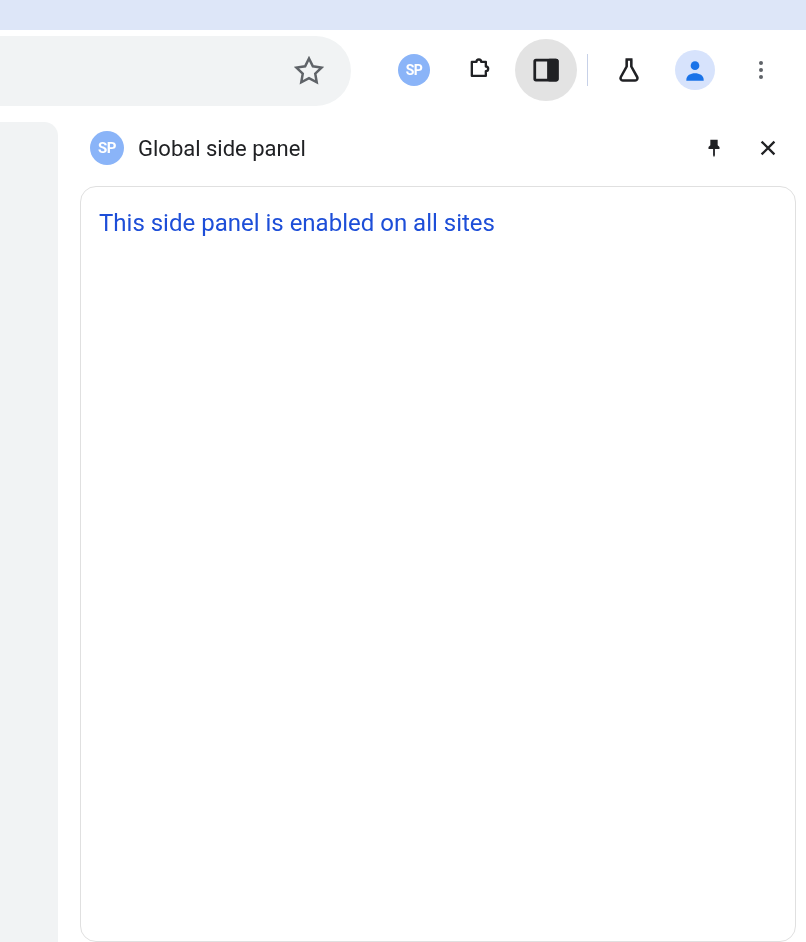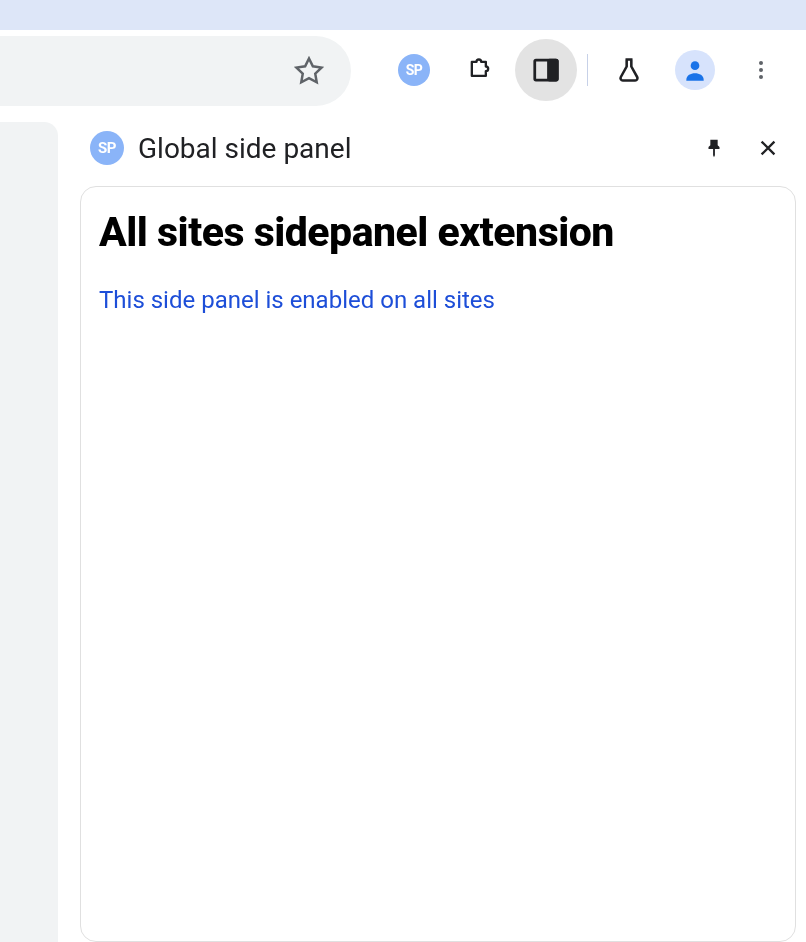--- a/index.html
+++ b/index.html
@@ -122,21 +122,21 @@
       flex-direction: column;
       margin-right: 10px;
     }
     .panel-header {
       display: flex;
       align-items: center;
       padding: 18px 8px 18px 10px;
       gap: 14px;
     }
     .panel-title {
-      font-size: 28px;
+      font-size: 22px;
       font-weight: 400;
       color: #202124;
       flex: 1;
     }
     .panel-header-btn {
       width: 40px;
       height: 40px;
       display: flex;
       align-items: center;
       justify-content: center;
@@ -236,17 +236,16 @@
         </svg>
       </div>
       <div class="panel-header-btn">
         <svg width="22" height="22" viewBox="0 0 24 24" fill="none" stroke="#202124" stroke-width="2.5">
           <path d="M5 5l14 14M19 5L5 19"></path>
         </svg>
       </div>
     </div>
 
     <div class="panel-body">
-      <h1 class="panel-heading">All sites sidepanel extension</h1>
       <p class="panel-text">This side panel is enabled on all sites</p>
     </div>
   </div>
 </div>
 
 </body></html>

